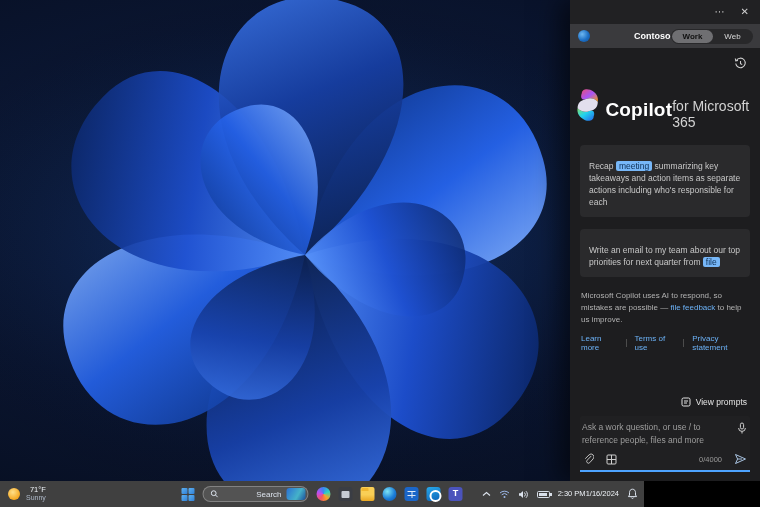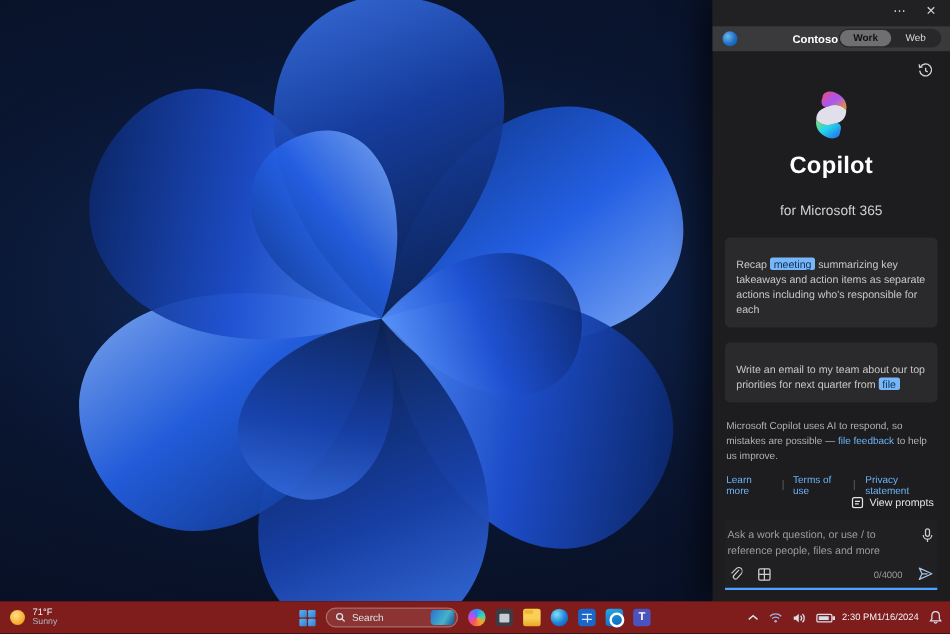--- a/index.html
+++ b/index.html
@@ -19,23 +19,23 @@
   .win-btn { color:#cfcfcf; font-size:10px; line-height:1; cursor:pointer; }
   .brand-bar { height:24px; background:#3a3a3d; display:flex; align-items:center; justify-content:space-between; padding:0 8px; }
   .brand { display:flex; align-items:center; gap:5px; }
   .brand-logo { width:12px; height:12px; border-radius:50%;
     background:radial-gradient(circle at 35% 35%, #6db7f0 0%, #1d6fc4 55%, #0d4f99 100%); }
   .brand-name { font-size:9px; font-weight:700; color:#fff;margin-left:39px; }
   .mode-toggle { display:flex; background:#28282a; border-radius:9px; padding:1px; }
   .mode-opt { font-size:8px; padding:2px 11px; border-radius:8px; color:#d9d9d9; cursor:pointer; }
   .mode-opt.selected { background:#6f6f72; color:#101010; font-weight:700; }
   .history-row { display:flex; justify-content:flex-end; padding:9px 13px 0 0; }
-  .hero { display:flex; flex-direction:column; align-items:center; margin-top:9px; }
+  .hero { display:flex; flex-direction:row; align-items:center; margin-top:9px; }
   .hero-title { font-size:19px; font-weight:700; color:#fff; margin-top:10px; letter-spacing:.2px; }
-  .hero-sub { font-size:11px; color:#d2d2d2; margin-top:19px; }
+  .hero-sub { font-size:14px; color:#d2d2d2; margin-top:19px; }
 
   .cards { padding:0 10px; margin-top:15px; display:flex; flex-direction:column; gap:12px; }
   .card { background:#2a2a2c; border-radius:4px; padding:8px 9px 9px; cursor:pointer; }
   .card-head { display:flex; align-items:center; gap:6px; }
   .card-title { font-size:9px; font-weight:700; color:#f2f2f2; }
   .card-body { margin-top:7px; font-size:8.5px; line-height:1.42; color:#c8c8c8; }
   .chip { background:#77b7f8; color:#0d2f55; border-radius:2px; padding:0 3px; cursor:pointer; }
 
   .disclaimer { padding:0 11px; margin-top:13px; font-size:8px; line-height:1.5; color:#b2b2b2; }
   .link { color:#6cb2f7; cursor:pointer; }
@@ -47,21 +47,21 @@
   .view-prompts { display:flex; justify-content:flex-end; align-items:center; gap:5px; padding:0 13px; font-size:8.5px; color:#e4e4e4; cursor:pointer; }
 
   .composer { margin:9px 10px 9px; border-bottom:2px solid #4da3ff; padding:5px 2px 24px 2px; position:relative; background:#202022; border-radius:2px 2px 0 0; }
   .composer-ph { font-size:8.5px; line-height:1.45; color:#9d9d9d; width:152px; cursor:text; }
   .mic { position:absolute; right:3px; top:6px; }
   .composer-row { position:absolute; left:3px; right:3px; bottom:5px; display:flex; align-items:center; gap:12px; }
   .composer-row .grow { flex:1; }
   .counter { font-size:7.5px; color:#9a9a9a; }
 
   
-  .taskbar { position:absolute; left:0; top:481px; width:760px; height:26px; background:#7f1d1d; display:flex; align-items:center; }
+  .taskbar { position:absolute; left:0; top:481px; width:644px; height:26px; background:#404040; display:flex; align-items:center;text-align:right; }
   .tb-left { position:absolute; left:8px; display:flex; align-items:center; gap:6px; cursor:pointer; }
   .sun { width:12px; height:12px; border-radius:50%; background:radial-gradient(circle at 40% 35%, #ffe08a, #f6a821 70%); }
   .weather-text { display:flex; flex-direction:column; line-height:1.15; }
   .weather-temp { font-size:7.5px; color:#eef2f7; }
   .weather-cond { font-size:7px; color:#aeb9c9; }
   .tb-center { position:absolute; left:50%; transform:translateX(-50%); display:flex; align-items:center; gap:8px; }
   .start { width:13px; height:13px; display:grid; grid-template-columns:6px 6px; grid-template-rows:6px 6px; gap:1px; cursor:pointer; }
   .start i { background:linear-gradient(135deg,#5fb2f2,#2f7fd6); border-radius:1px; }
   .search-pill { width:106px; height:16px; border-radius:8px; background:rgba(255,255,255,.10); border:1px solid rgba(255,255,255,.28);
     display:flex; align-items:center; gap:5px; padding:0 2px 0 7px; cursor:pointer; }

